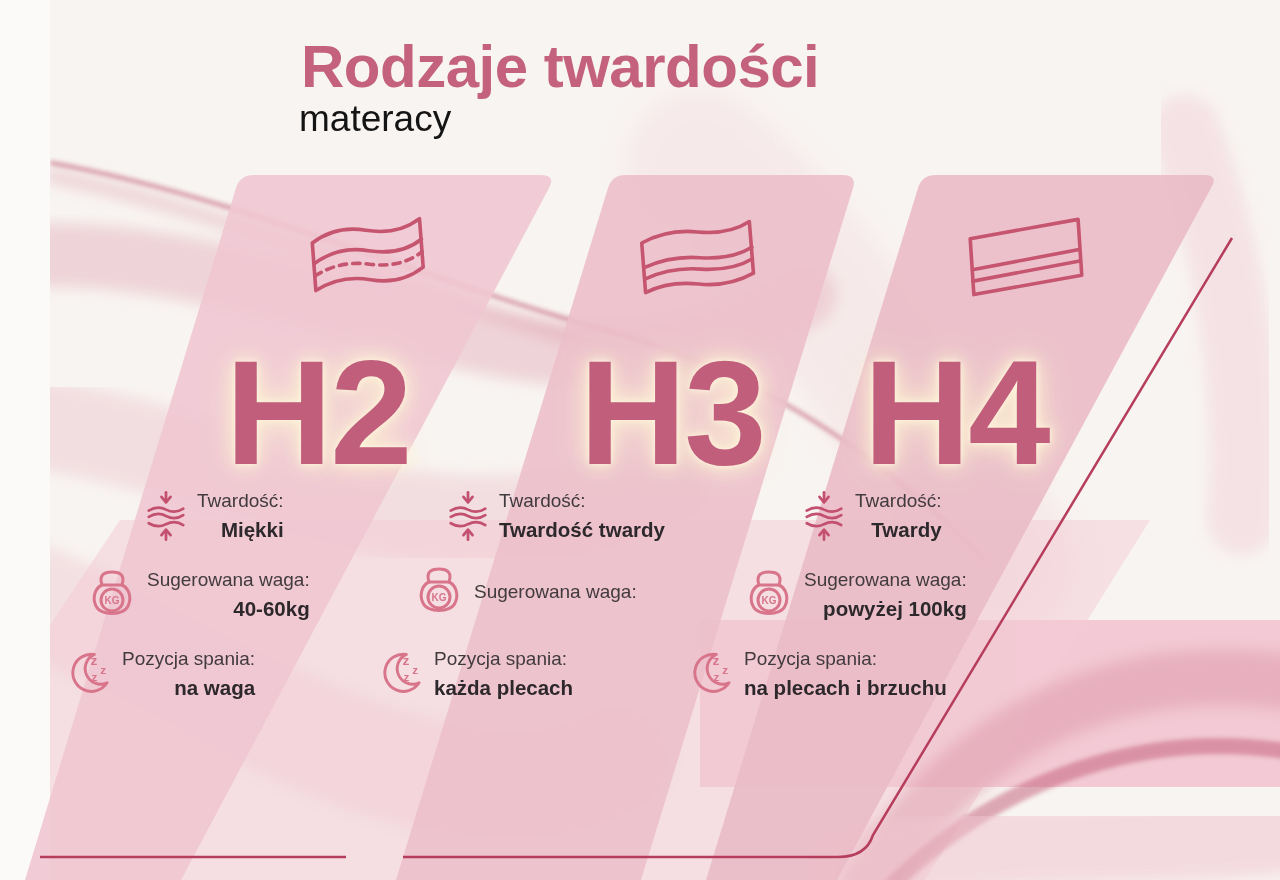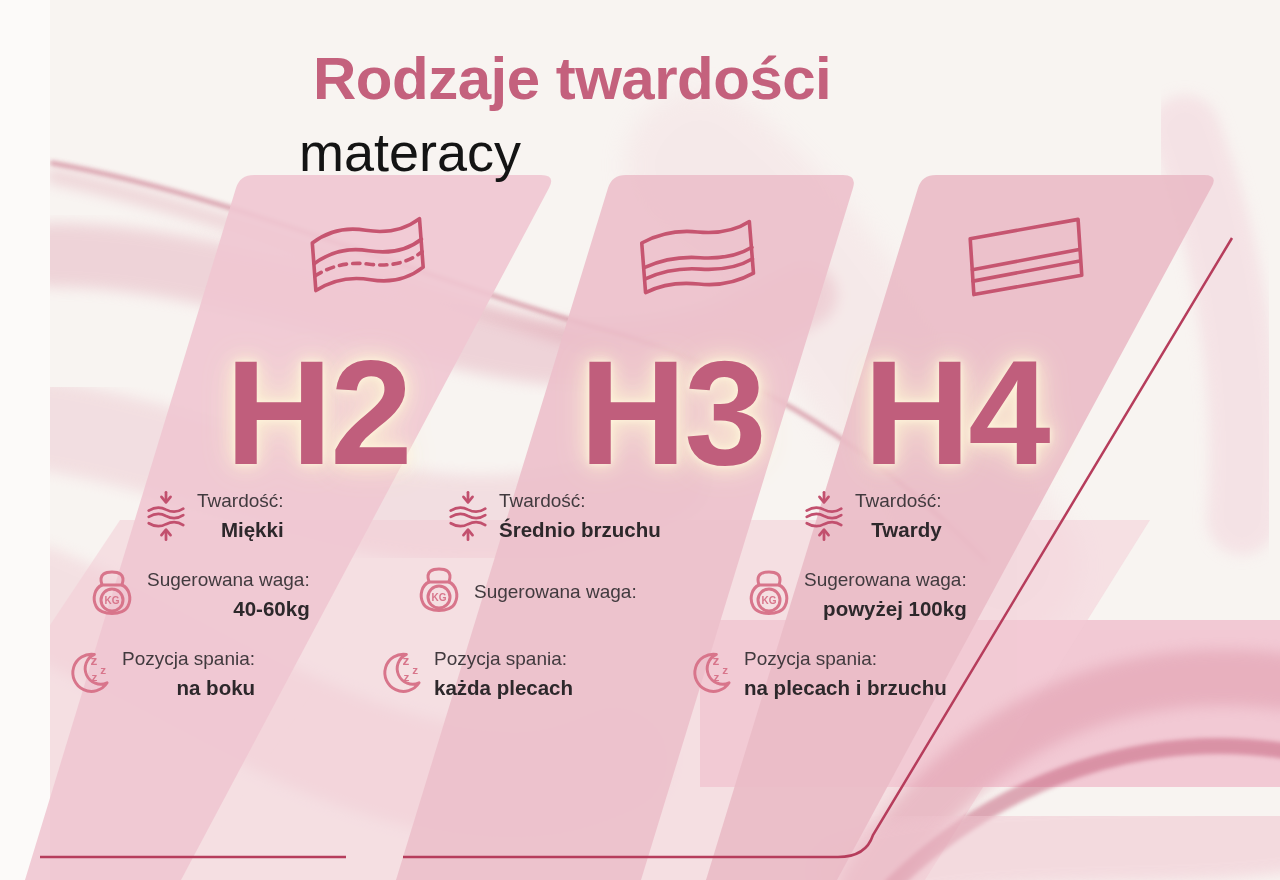--- a/index.html
+++ b/index.html
@@ -6,24 +6,24 @@
   .stage{
     position:relative; width:1280px; height:880px; overflow:hidden;
     background:#f8f4f1;
     font-family:"Liberation Sans","DejaVu Sans",sans-serif;
   }
   .layer{position:absolute;left:0;top:0;width:1280px;height:880px;}
   
   .title-block{position:absolute;left:297px;top:30px;}
   .title-main{
     font-size:60px;font-weight:600;color:#c4617d;letter-spacing:-0.5px;
-    line-height:1.1;margin:16px;
+    line-height:1.1;margin:4px;
   }
   .title-sub{
-    font-size:54px;font-weight:500;color:#141414;letter-spacing:0;
+    font-size:37px;font-weight:500;color:#141414;letter-spacing:0;
     line-height:1.05;margin:-4px 0 0 2px;
   }
   
   .hletter{
     position:absolute;transform:translate(-50%,-50%);
     font-size:148px;font-weight:bold;color:#c05e7c;letter-spacing:-2px;
     text-shadow:0 0 6px #fff6e0,0 0 18px #fcf0d2,0 0 34px rgba(252,240,210,.95);
     white-space:nowrap;
   }
   .hl-0{left:318px;top:413px;}
@@ -186,31 +186,31 @@
       <span class="lbl">Sugerowana waga:</span>
       <span class="val">40-60kg</span>
     </div>
   </div>
   <div class="info-row r02">
     <svg width="45" height="48" viewBox="0 0 46 48">
         <use href="#ic-moon"></use>
       </svg>
     <div class="info-txt">
       <span class="lbl">Pozycja spania:</span>
-      <span class="val">na boku</span>
+      <span class="val">na waga</span>
     </div>
   </div>
 
   <div class="info-row r10">
     <svg width="40" height="54" viewBox="0 0 44 56">
         <use href="#ic-compress"></use>
       </svg>
     <div class="info-txt">
       <span class="lbl">Twardość:</span>
-      <span class="val">Średnio brzuchu</span>
+      <span class="val">Twardość twardy</span>
     </div>
   </div>
   <div class="info-row r11">
     <svg width="48" height="52" viewBox="0 0 48 52">
         <use href="#ic-kettlebell"></use>
       </svg>
     <div class="info-txt">
       <span class="lbl">Sugerowana waga:</span>
     </div>
   </div>

